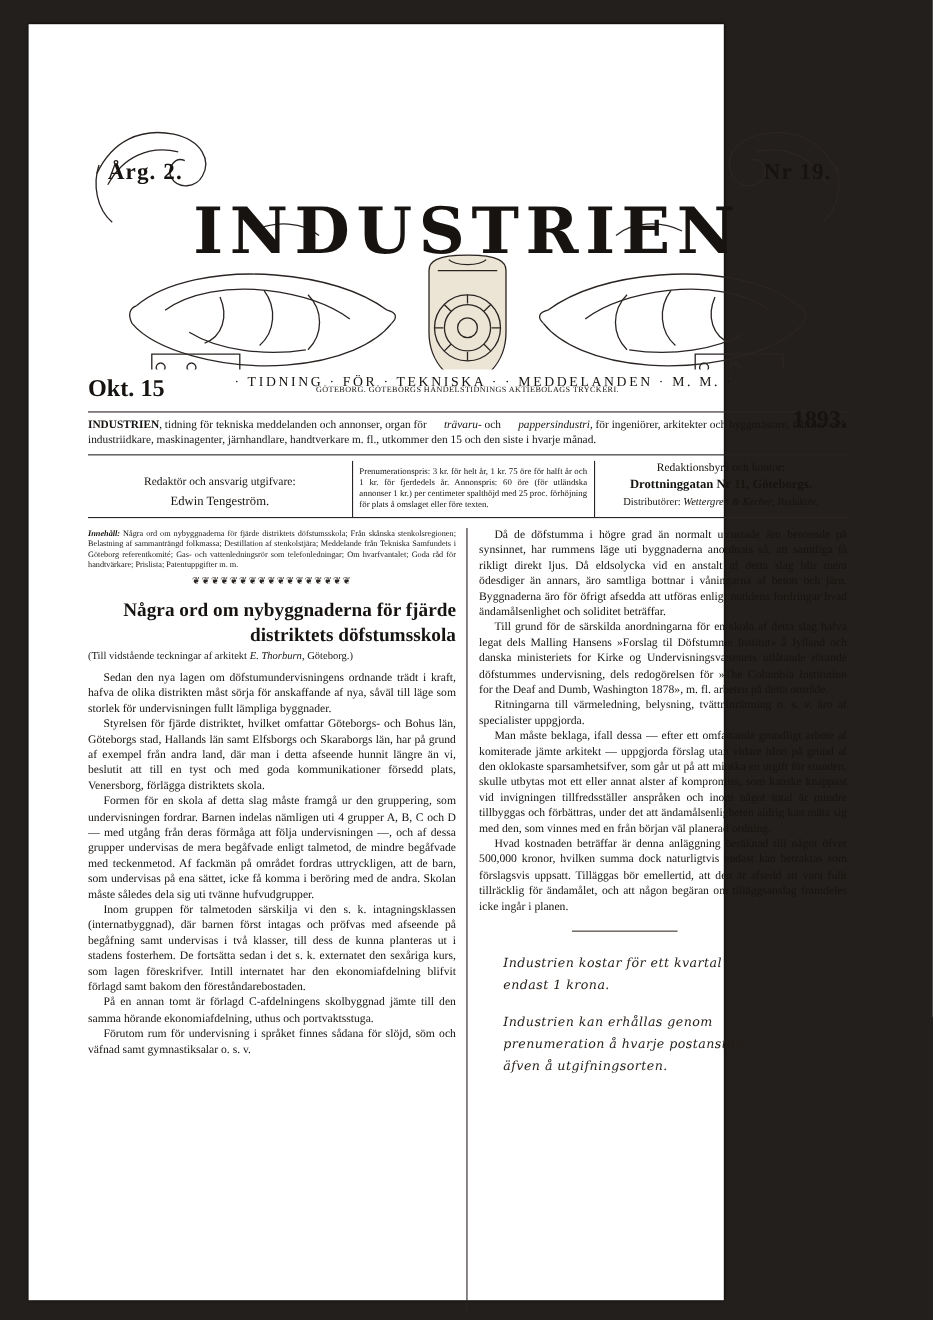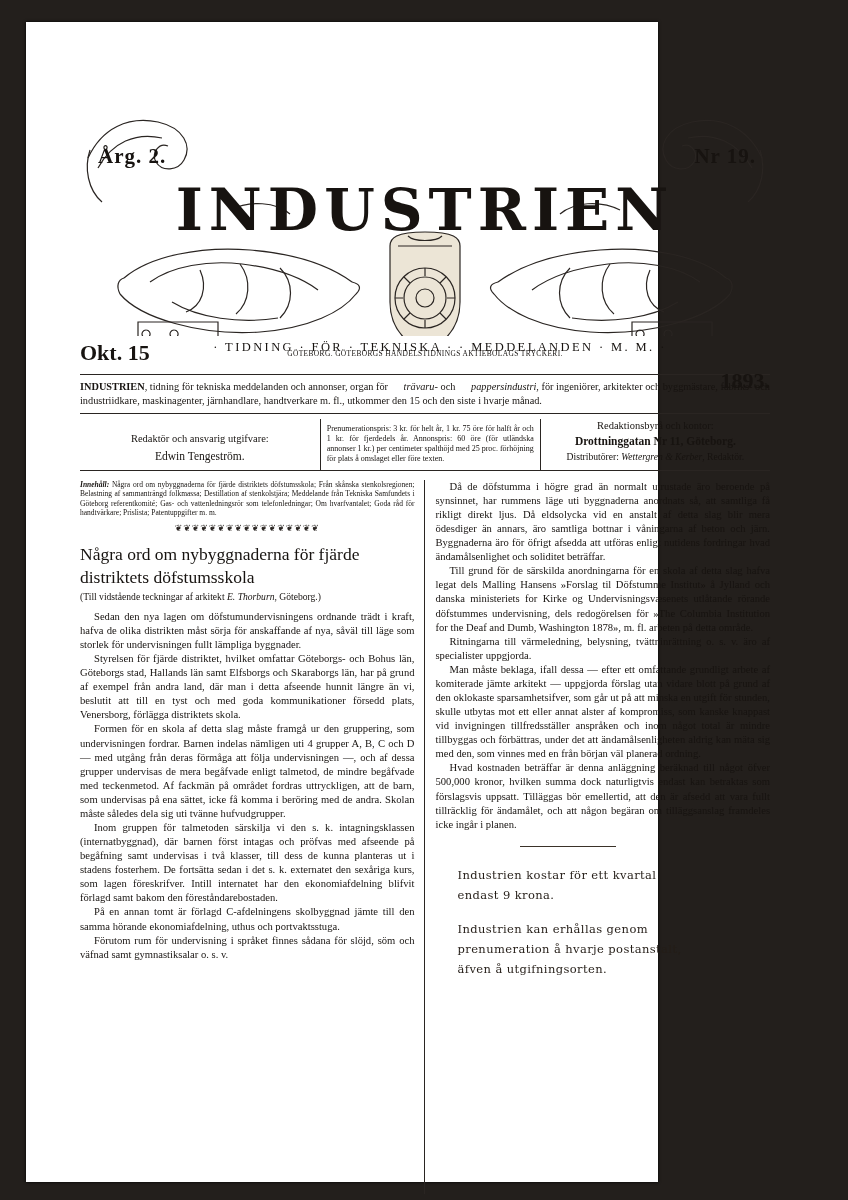--- a/index.html
+++ b/index.html
@@ -110,22 +110,22 @@
   .contents .lbl{font-style:italic;font-weight:bold;}
   .dingbats{
     text-align:center;
     font-size:9px;
     letter-spacing:1px;
     margin:3px 0 10px;
     color:#2a2522;
   }
   h1.headline{
     font-size:17.5px;
-    font-weight:normal;
-    text-align:left;
+    font-weight:bold;
+    text-align:right;
     line-height:1.3;
     margin:0 0 2px;
   }
   .subhead{
     text-align:left;
     font-size:9.6px;
     margin-bottom:8px;
   }
   .subhead i{font-style:italic;}
   p.body{
@@ -135,20 +135,21 @@
     margin:0;
     text-indent:14px;
     hyphens:auto;
   }
   .col.right p.body:first-child{text-indent:14px;}
 
   
   .scriptbox{
     margin-top:18px;
     font-family:"DejaVu Serif", serif;
+    font-style:italic;
     font-size:11.5px;
     line-height:1.75;
     color:#241d17;
     padding-left:22px;
   }
   .scriptdiv{
     width:96px;margin:14px auto 12px 84px;
     border-top:1px solid #3a3229;
   }
   .scriptbox .l{display:block;letter-spacing:.4px;}
@@ -231,21 +232,21 @@
     </div>
 
     <div class="infotable">
       <div class="infocell c1">
         <div>Redaktör och ansvarig utgifvare:</div>
         <div class="ed-name">Edwin Tengeström.</div>
       </div>
       <div class="infocell c2">Prenumerationspris: 3 kr. för helt år, 1 kr. 75 öre för halft år och 1 kr. för fjerdedels år. Annonspris: 60 öre (för utländska annonser 1 kr.) per centimeter spalthöjd med 25 proc. förhöjning för plats å omslaget eller före texten.</div>
       <div class="infocell c3">
         <div>Redaktionsbyrå och kontor:</div>
-        <div class="addr">Drottninggatan Nr 11, Göteborg.</div>
+        <div class="addr">Drottninggatan Nr 11, Göteborgs.</div>
         <div class="distr"><span>Distributörer: </span><i>Wettergren &amp; Kerber</i><span>, Redaktör.</span></div>
       </div>
     </div>
 
     <div class="columns">
 
       <div class="col left">
         <div class="contents">
           <span class="lbl">Innehåll:</span>
           <span>Några ord om nybyggnaderna för fjärde distriktets döfstumsskola; Från skånska stenkolsregionen; Belastning af sammanträngd folkmassa; Destillation af stenkolstjära; Meddelande från Tekniska Samfundets i Göteborg referentkomité; Gas- och vattenledningsrör som telefonledningar; Om hvarfvantalet; Goda råd för handtvärkare; Prislista; Patentuppgifter m. m.</span>
@@ -269,21 +270,21 @@
         <p class="body">Då de döfstumma i högre grad än normalt utrustade äro beroende på synsinnet, har rummens läge uti byggnaderna anordnats så, att samtliga få rikligt direkt ljus. Då eldsolycka vid en anstalt af detta slag blir mera ödesdiger än annars, äro samtliga bottnar i våningarna af beton och järn. Byggnaderna äro för öfrigt afsedda att utföras enligt nutidens fordringar hvad ändamålsenlighet och soliditet beträffar.</p>
         <p class="body">Till grund för de särskilda anordningarna för en skola af detta slag hafva legat dels Malling Hansens »Forslag til Döfstumme Institut» å Jylland och danska ministeriets for Kirke og Undervisningsvæsenets utlåtande rörande döfstummes undervisning, dels redogörelsen för »The Columbia Institution for the Deaf and Dumb, Washington 1878», m. fl. arbeten på detta område.</p>
         <p class="body">Ritningarna till värmeledning, belysning, tvättninrättning o. s. v. äro af specialister uppgjorda.</p>
         <p class="body">Man måste beklaga, ifall dessa — efter ett omfattande grundligt arbete af komiterade jämte arkitekt — uppgjorda förslag utan vidare blott på grund af den oklokaste sparsamhetsifver, som går ut på att minska en utgift för stunden, skulle utbytas mot ett eller annat alster af kompromiss, som kanske knappast vid invigningen tillfredsställer anspråken och inom något total är mindre tillbyggas och förbättras, under det att ändamålsenligheten aldrig kan mäta sig med den, som vinnes med en från början väl planerad ordning.</p>
         <p class="body">Hvad kostnaden beträffar är denna anläggning beräknad till något öfver 500,000 kronor, hvilken summa dock naturligtvis endast kan betraktas som förslagsvis uppsatt. Tilläggas bör emellertid, att den är afsedd att vara fullt tillräcklig för ändamålet, och att någon begäran om tilläggsanslag framdeles icke ingår i planen.</p>
 
         <div class="scriptdiv"></div>
 
         <div class="scriptbox">
           <span class="l">Industrien kostar för ett kvartal</span>
-          <span class="l">endast 9 krona.</span>
+          <span class="l">endast 1 krona.</span>
           <span class="l" style="margin-top:14px;">Industrien kan erhållas genom</span>
           <span class="l">prenumeration å hvarje postanstalt,</span>
           <span class="l">äfven å utgifningsorten.</span>
         </div>
       </div>
 
     </div>
   </div>
 </div>
 

